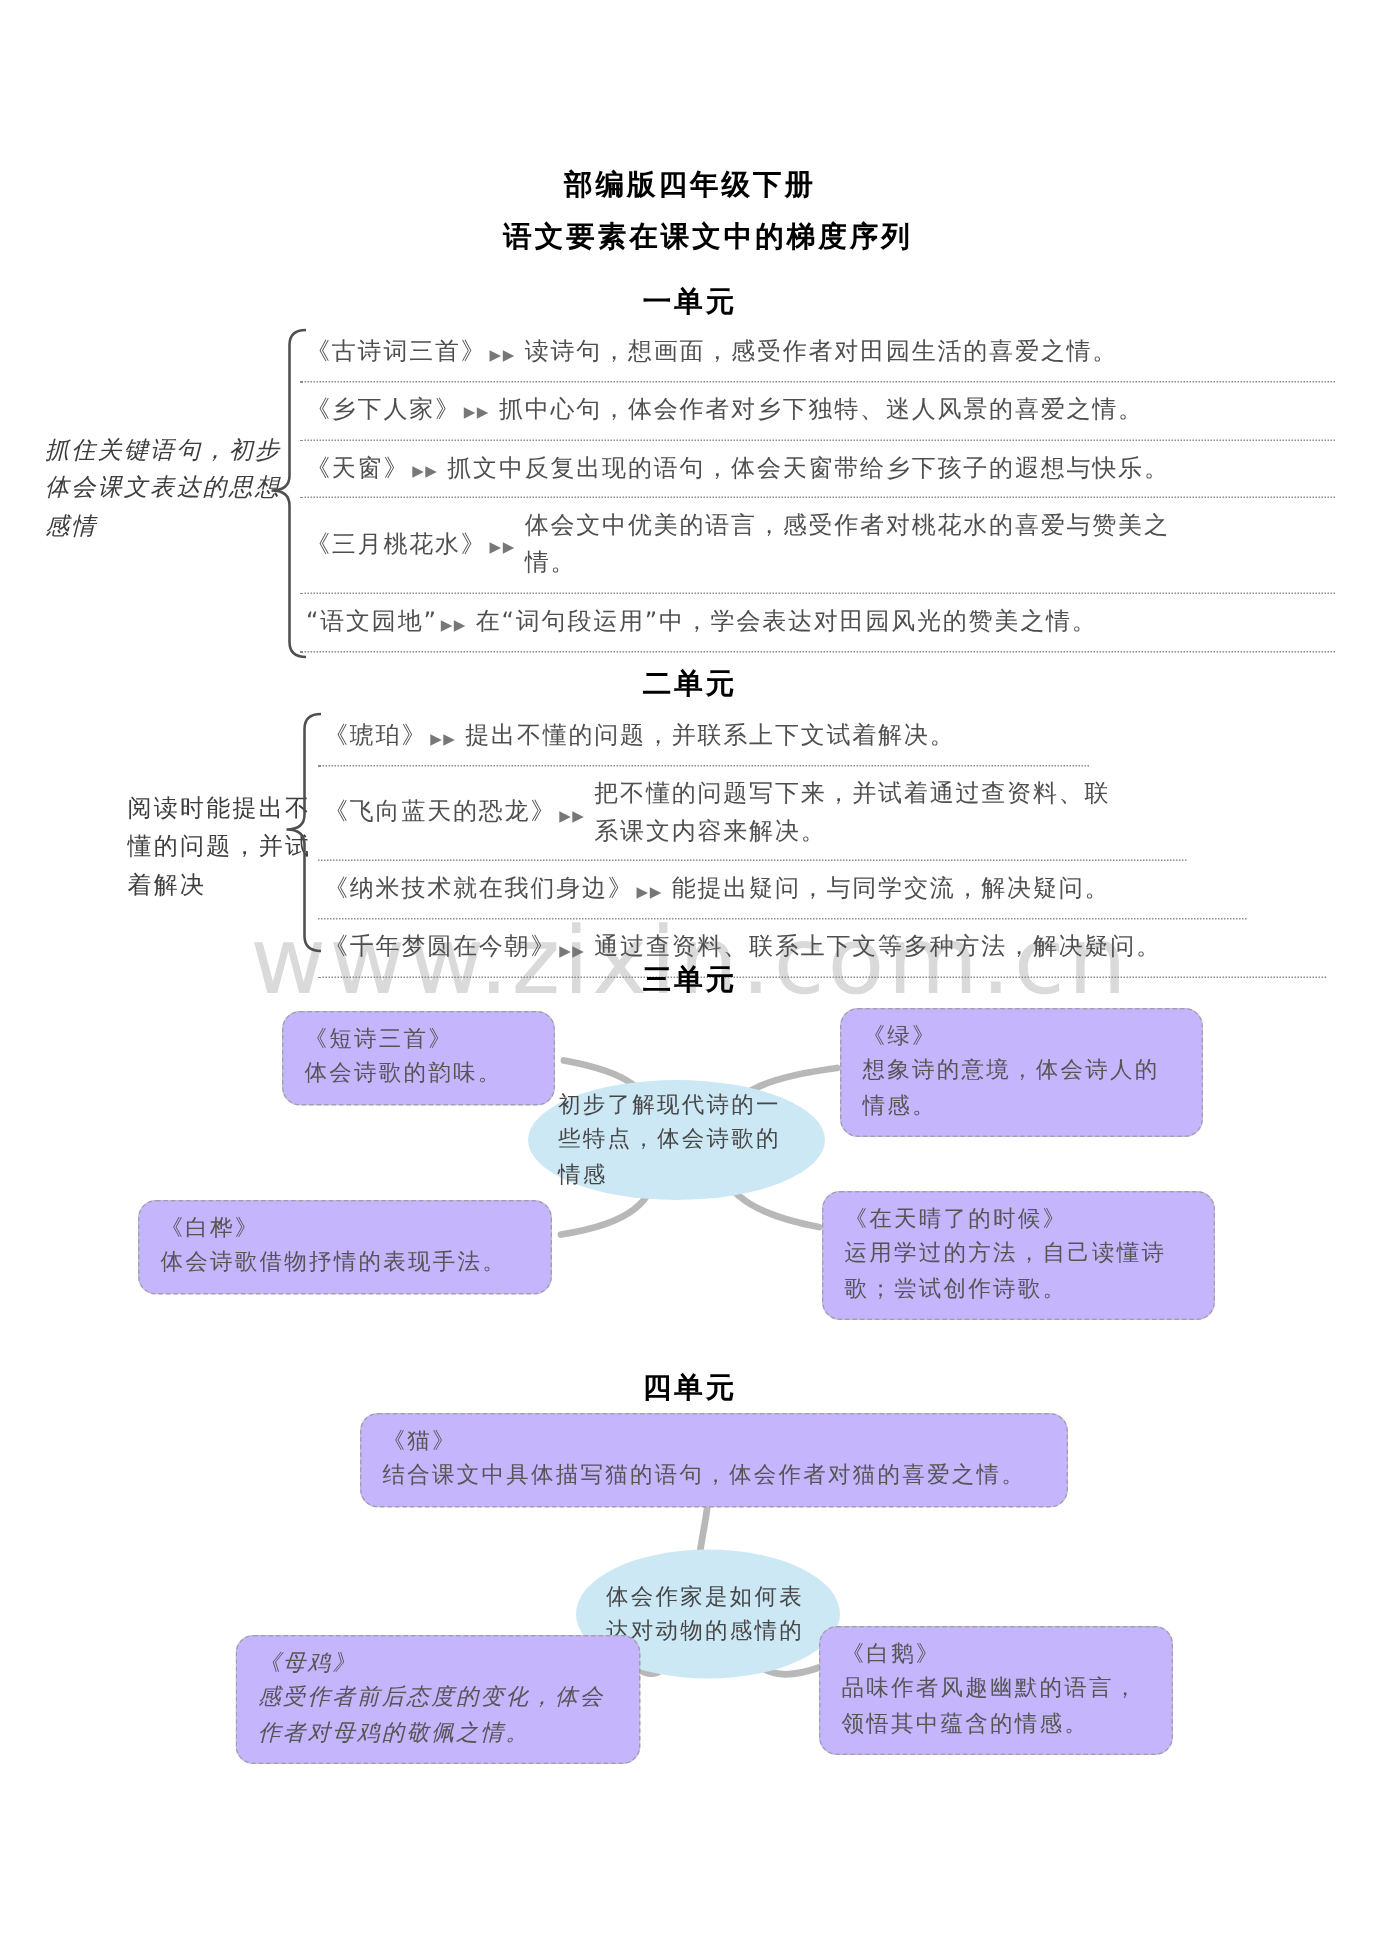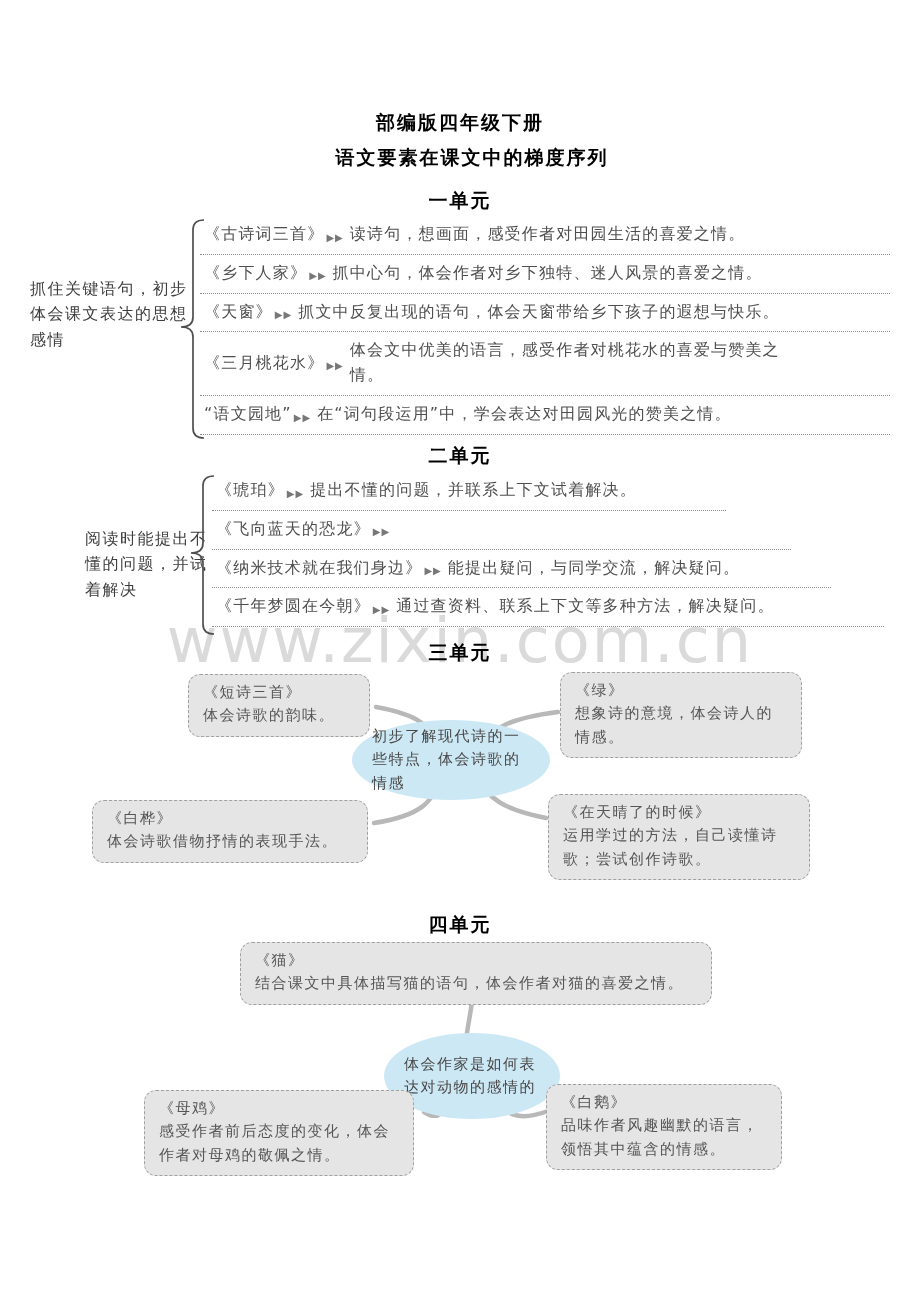--- a/index.html
+++ b/index.html
@@ -10,21 +10,21 @@
   
   .rows{position:absolute;}
   .row{display:flex;align-items:center;border-bottom:1.6px dotted #8c8c8c;
        padding:6px 0 7px 4px;font-size:16px;letter-spacing:1.2px;line-height:1.55;color:#4f4f4f;}
   .rt{white-space:nowrap;}
   .arr{font-size:10px;color:#777;padding:6px 6px 0 2px;letter-spacing:1px;white-space:nowrap;}
   .side{position:absolute;font-size:16px;line-height:1.58;color:#3d3d3d;letter-spacing:1.5px;}
   .brace{position:absolute;}
   .brace path{fill:none;stroke:#4f4f4f;stroke-width:1.7;}
   
-  .node{position:absolute;border:1.6px dashed #a0a0a0;border-radius:12px;background:#e5e5e5;
+  .node{position:absolute;border:1.6px dashed #a0a0a0;border-radius:12px;background:#c4b5fd;
         padding:6px 14px 8px 14px;font-size:15px;line-height:1.55;letter-spacing:1.5px;color:#555;}
   .node .nt{display:block;white-space:nowrap;}
   .ellipse{position:absolute;border-radius:50%;display:flex;align-items:center;justify-content:center;
            font-size:15px;line-height:1.55;letter-spacing:1.5px;color:#474747;
            padding:0 20px;box-sizing:border-box;text-align:left;}
   .lines{position:absolute;pointer-events:none;}
   .lines path{fill:none;stroke:#b8b8b8;stroke-width:4.5;stroke-linecap:round;}
   .wm{position:absolute;left:50%;transform:translateX(-50%);top:604px;font-size:62px;
       color:#dadada;letter-spacing:2px;white-space:nowrap;z-index:0;}
   .z1{z-index:1;}
@@ -34,21 +34,21 @@
 
 <div class="page">
 
   <div class="wm">www.zixin.com.cn</div>
 
   <div class="hd z1" style="top:110px;">部编版四年级下册</div>
   <div class="hd z1" style="top:145px;margin-left:12px;">语文要素在课文中的梯度序列</div>
 
   <div class="hd z1" style="top:188px;font-family:Liberation Serif, serif;">一单元</div>
 
-  <div class="side z1" style="left:30px;top:276px;width:162px;">抓住关键语句，初步体会课文表达的思想感情</div>
+  <div class="side z1" style="left:30px;top:287px;width:162px;font-style:italic;">抓住关键语句，初步体会课文表达的思想感情</div>
 
   <svg class="brace z1" style="left:178px;top:218px;" width="30" height="222" viewBox="0 0 30 222">
     <path d="M 26 2 Q 15 2 15 12 L 15 99 Q 15 109 3 109 Q 15 109 15 119 L 15 210 Q 15 220 26 220"></path>
   </svg>
 
   <div class="rows z1" style="left:200px;top:216px;width:690px;">
     <div class="row">
       <span class="rt">《古诗词三首》</span>
       <span class="arr">▶▶</span>
       <span class="rd">读诗句，想画面，感受作者对田园生活的喜爱之情。</span>
@@ -85,20 +85,21 @@
 
   <div class="rows z1" style="left:212px;top:472px;width:690px;">
     <div class="row" style="width:510px;">
       <span class="rt">《琥珀》</span>
       <span class="arr">▶▶</span>
       <span class="rd">提出不懂的问题，并联系上下文试着解决。</span>
     </div>
     <div class="row" style="width:575px;">
       <span class="rt">《飞向蓝天的恐龙》</span>
       <span class="arr">▶▶</span>
+      <span class="rd" style="max-width:345px;">把不懂的问题写下来，并试着通过查资料、联系课文内容来解决。</span>
     </div>
     <div class="row" style="width:615px;">
       <span class="rt">《纳米技术就在我们身边》</span>
       <span class="arr">▶▶</span>
       <span class="rd">能提出疑问，与同学交流，解决疑问。</span>
     </div>
     <div class="row" style="width:668px;">
       <span class="rt">《千年梦圆在今朝》</span>
       <span class="arr">▶▶</span>
       <span class="rd">通过查资料、联系上下文等多种方法，解决疑问。</span>
@@ -148,21 +149,21 @@
 
   <div class="node z1" style="left:240px;top:942px;width:442px;">
     <span class="nt">《猫》</span>
     <span>结合课文中具体描写猫的语句，体会作者对猫的喜爱之情。</span>
   </div>
 
   <div class="ellipse z1" style="left:384px;top:1033px;width:176px;height:86px;background:#cde8f5;">
     <span>体会作家是如何表达对动物的感情的</span>
   </div>
 
-  <div class="node z1" style="left:144px;top:1090px;width:240px;">
+  <div class="node z1" style="left:157px;top:1090px;width:240px;font-style:italic;">
     <span class="nt">《母鸡》</span>
     <span>感受作者前后态度的变化，体会作者对母鸡的敬佩之情。</span>
   </div>
 
   <div class="node z1" style="left:546px;top:1084px;width:206px;">
     <span class="nt">《白鹅》</span>
     <span>品味作者风趣幽默的语言，领悟其中蕴含的情感。</span>
   </div>
 
 </div>

